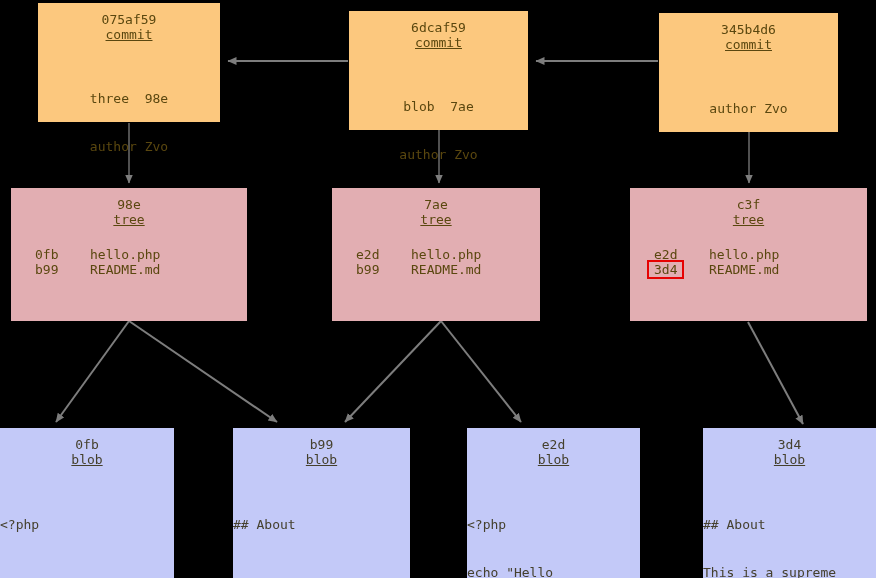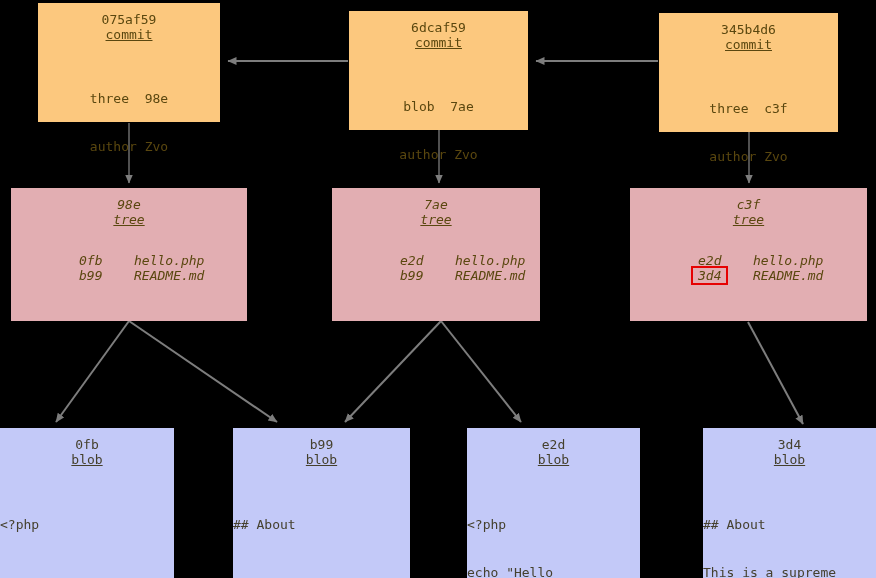--- a/index.html
+++ b/index.html
@@ -4,29 +4,29 @@
 <style>
   html,body{margin:0;padding:0;}
   body{
     width:876px;height:578px;position:relative;overflow:hidden;
     background:#000000;
     font-family:"DejaVu Sans Mono","Liberation Mono",monospace;
   }
   #arrows{position:absolute;left:0;top:0;z-index:1;}
   .box{position:absolute;box-sizing:border-box;z-index:2;font-size:13px;}
   .commit{background:#FCC87E;color:#5A470F;}
-  .tree{background:#E2AEB2;color:#5A470F;font-style:italic;}
+  .tree{background:#E2AEB2;color:#5A470F;}
   .blob{background:#C3C9F8;color:#45402D;}
 
   .box-title{text-align:center;padding-top:9px;line-height:15px;}
   .type-label{text-decoration:underline;}
 
   .commit-meta{margin-top:17px;text-align:center;line-height:16px;white-space:pre;}
 
-  .tree-entries{margin-top:26px;padding-left:68px;line-height:15px;}
+  .tree-entries{margin-top:20px;padding-left:24px;line-height:15px;}
   .entry-hash{display:inline-block;width:55px;}
   .hash-text{display:inline-block;}
   .hash-text.highlighted{
     box-shadow:0 0 0 2px #E60202;
     padding:0 5px;margin:0 -5px;
   }
 
   .blob-content{margin-top:18px;line-height:16px;white-space:pre;}
 
   
@@ -87,21 +87,20 @@
     <div>author Zvo</div>
   </div>
 </div>
 
 <div class="box commit" id="commit-2">
   <div class="box-title">
     <div>345b4d6</div>
     <div class="type-label">commit</div>
   </div>
   <div class="commit-meta">
-    <div>three  c3f</div>
     <div>author Zvo</div>
   </div>
 </div>
 
 <div class="box tree" id="tree-0">
   <div class="box-title">
     <div>98e</div>
     <div class="type-label">tree</div>
   </div>
   <div class="tree-entries">

